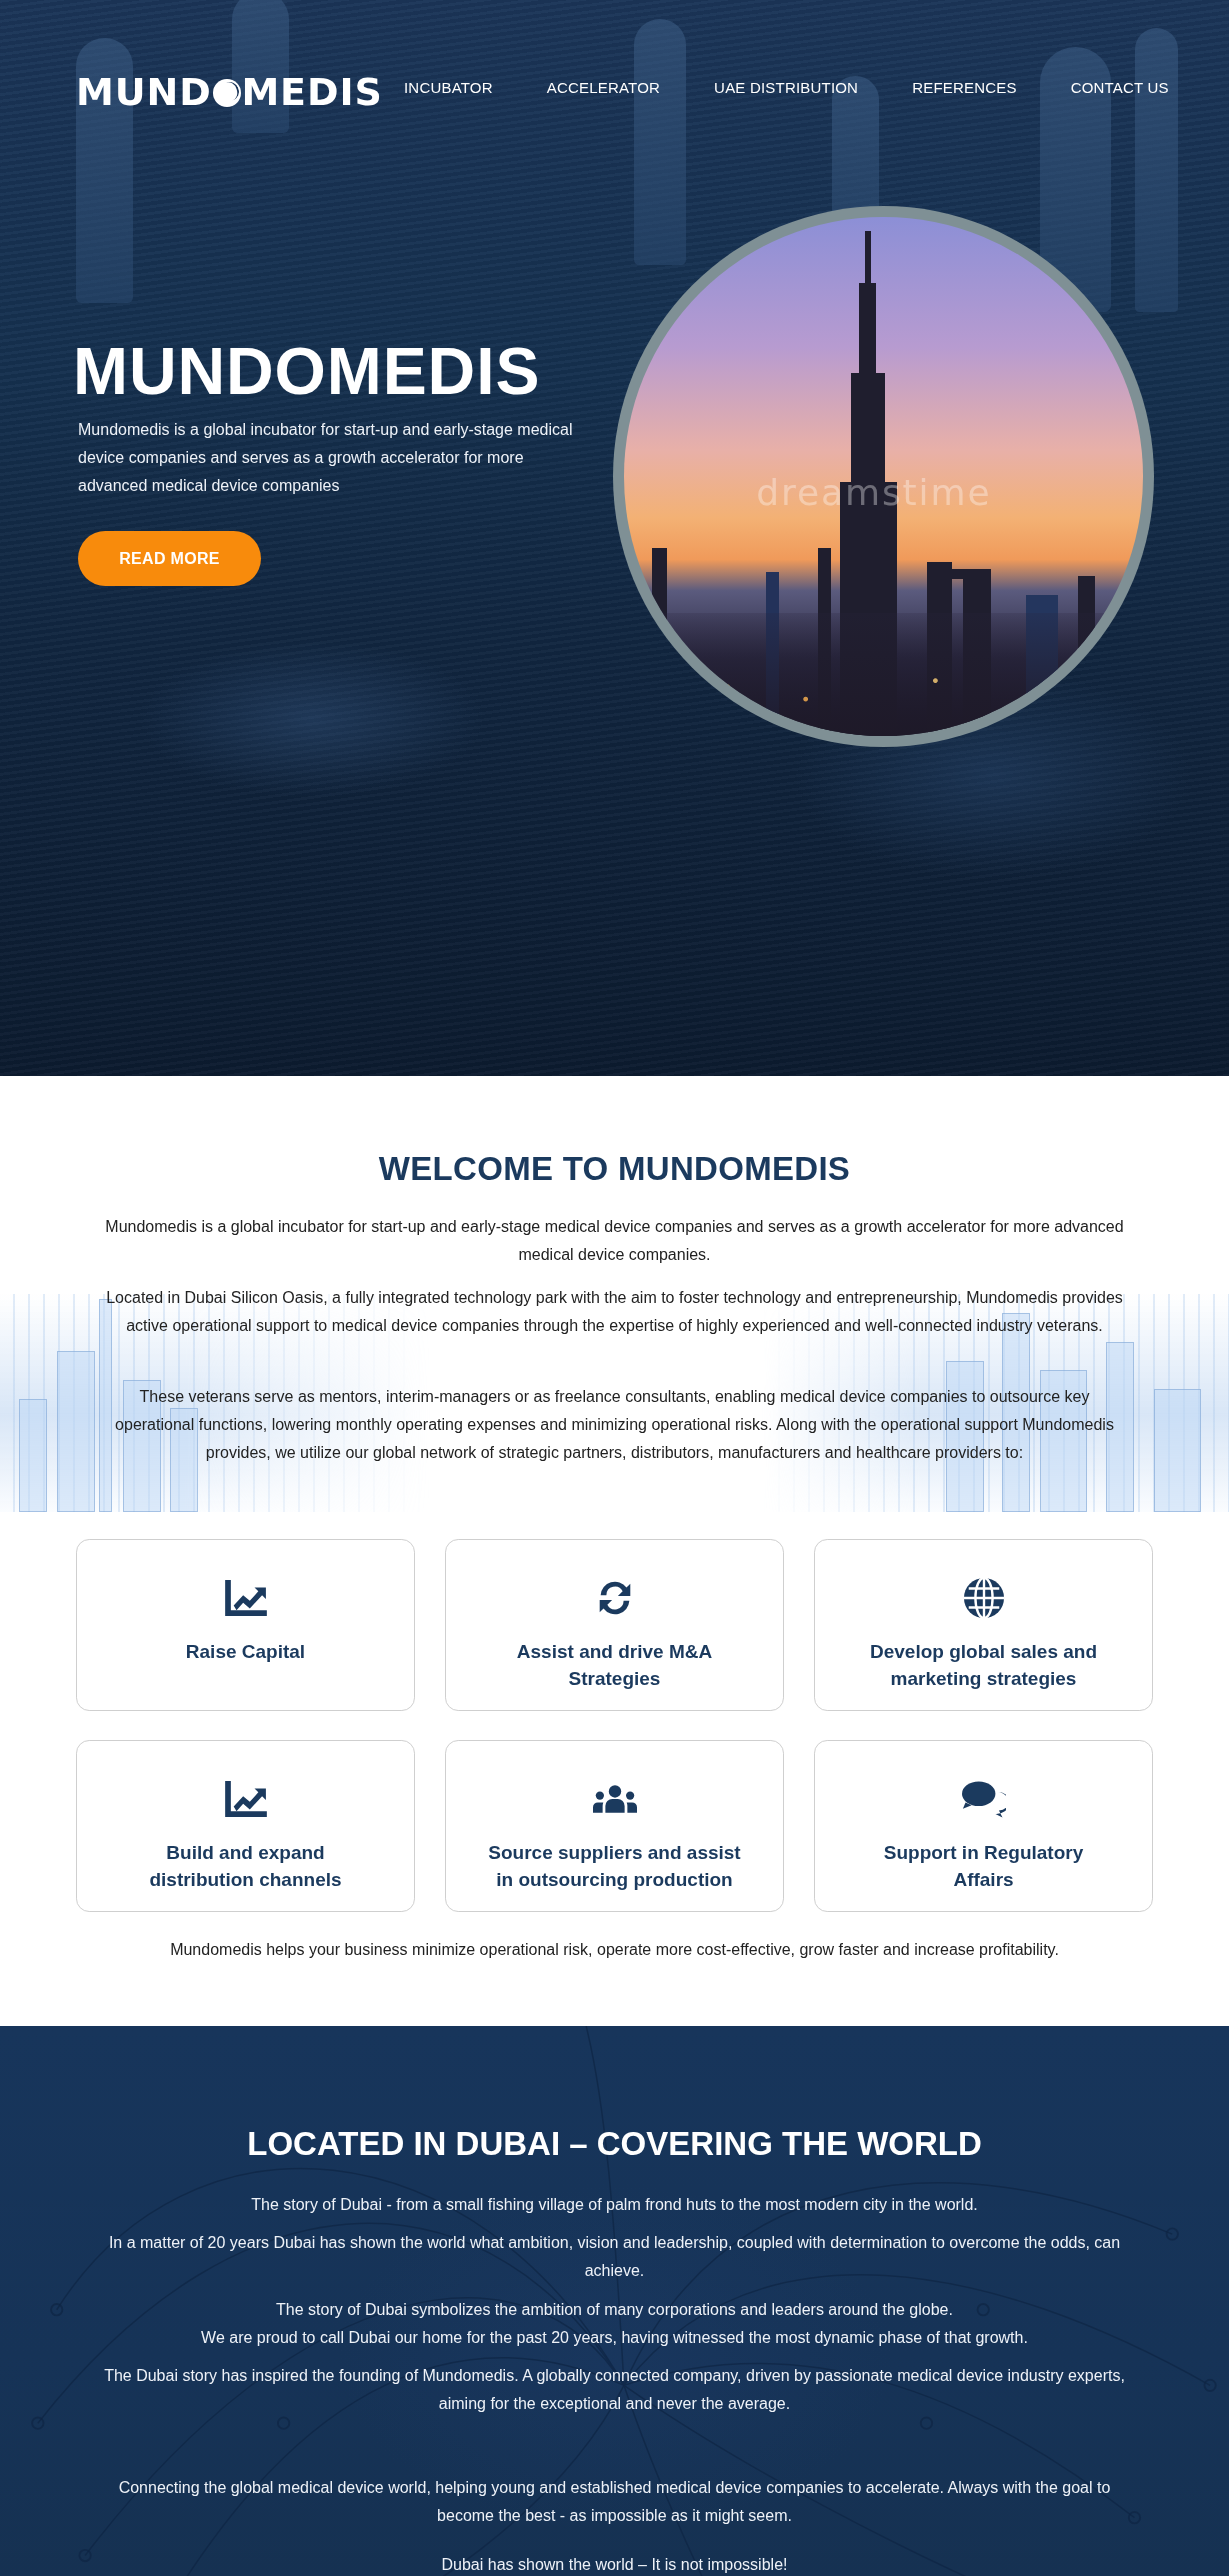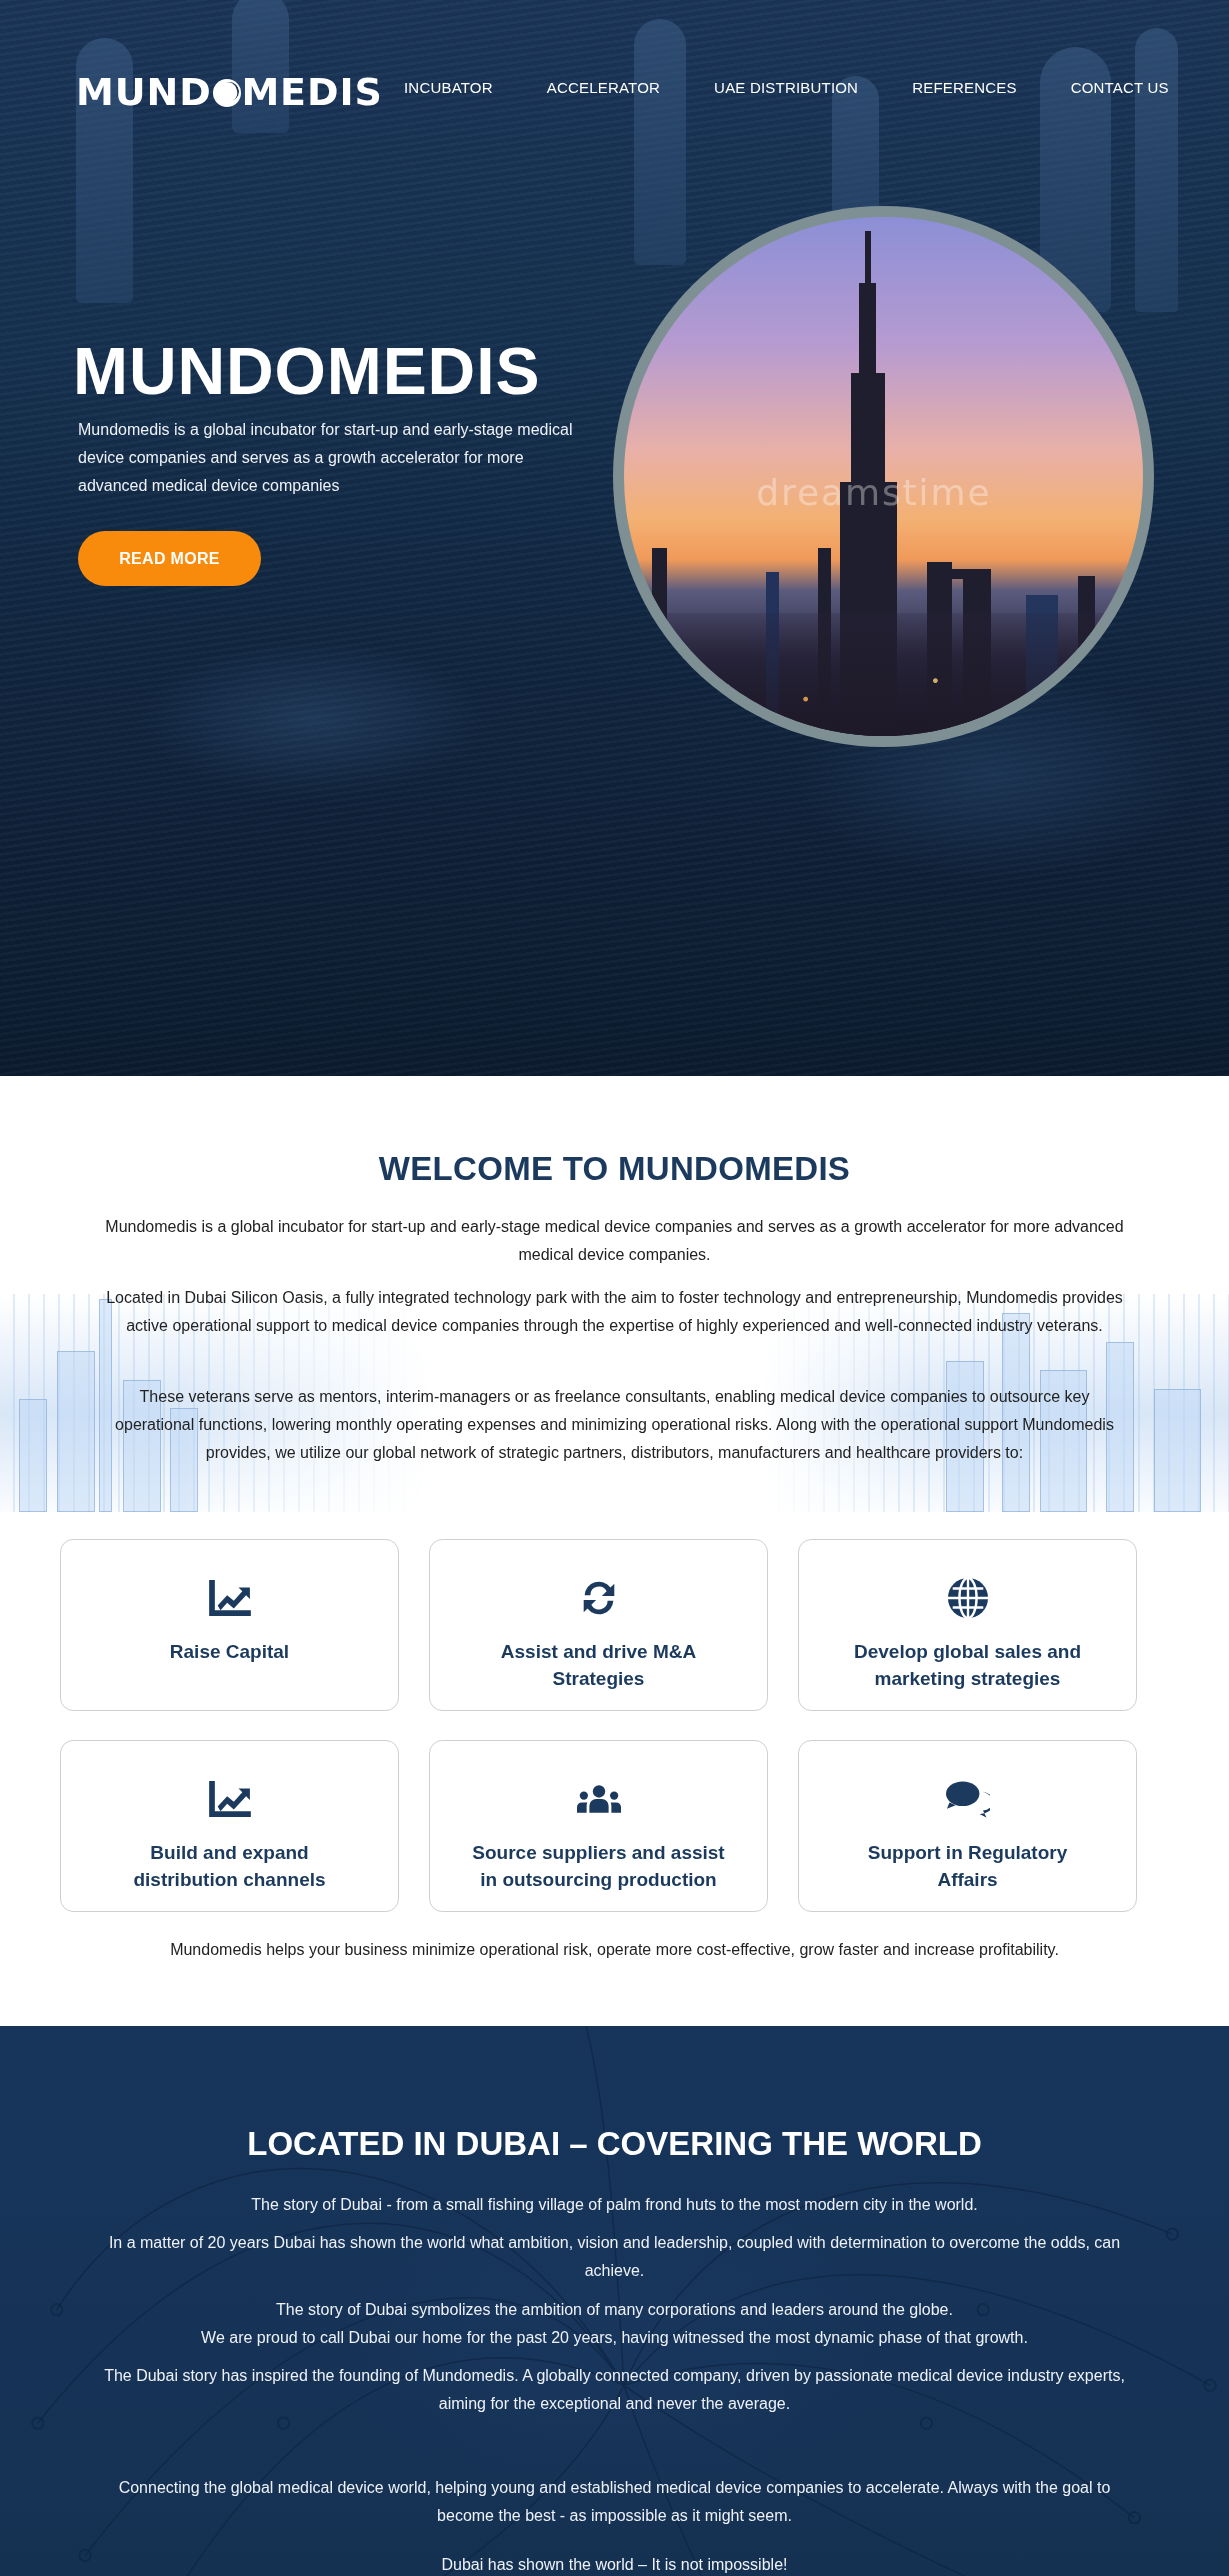--- a/index.html
+++ b/index.html
@@ -81,21 +81,21 @@
     -webkit-mask: linear-gradient(90deg, #000 0%, #000 15%, transparent 35%, transparent 62%, #000 75%, #000 100%);
             mask: linear-gradient(90deg, #000 0%, #000 15%, transparent 35%, transparent 62%, #000 75%, #000 100%);
   }
   .bld { position: absolute; bottom: 0; border: 0.9px solid rgba(120,160,210,0.55); background: rgba(190,215,245,0.5); }
   .welcome h2 {
     position: absolute; top: 74px; left: 0; width: 1229px; text-align: center;
     color: #1b3a5e; font-size: 33px; font-weight: bold; letter-spacing: 0.3px;
   }
   .welcome .p { position: absolute; left: 104px; width: 1021px; text-align: center;
     font-size: 16px; line-height: 28px; color: #222; }
-  .cards { position: absolute; left: 60px; top: 463px; width: 1079px;
+  .cards { position: absolute; left: 76px; top: 463px; width: 1079px;
     display: grid; grid-template-columns: 339px 339px 339px; column-gap: 30px; row-gap: 29px; }
   .card {
     height: 172px; background: #fff; border: 1.4px solid #cfcfcf; border-radius: 13.2px;
     display: flex; flex-direction: column; align-items: center; justify-content: flex-start;
     padding-top: 36px;
   }
   .card .icon { width: 44px; height: 44px; display: flex; align-items: center; justify-content: center; }
   .card .label { margin-top: 19px; color: #1b3a5e; font-size: 19px; font-weight: bold;
     text-align: center; line-height: 26.5px; width: 255px; }
   .closing { position: absolute; top: 865px; left: 0; width: 1229px; text-align: center; font-size: 16px; color: #222; }

